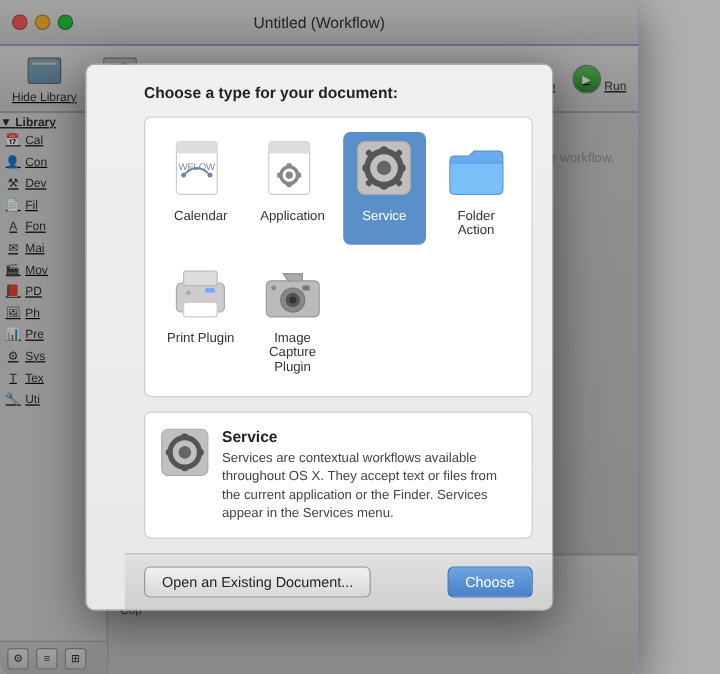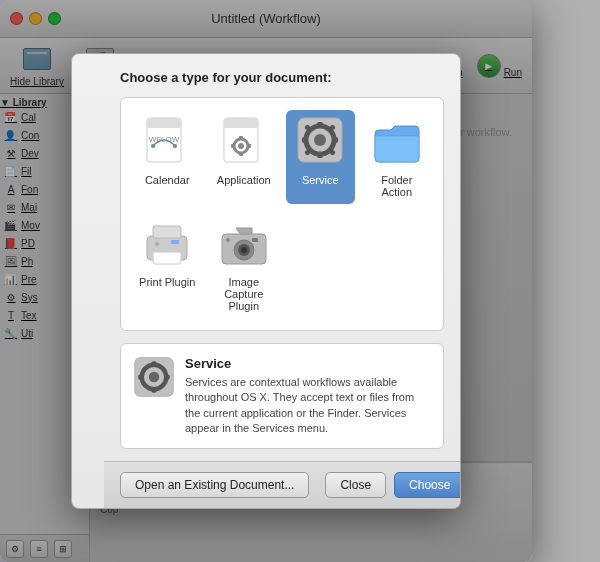--- a/index.html
+++ b/index.html
@@ -610,19 +610,18 @@
           <div class="desc-content">
             <div class="desc-title">Service</div>
             <div class="desc-text">Services are contextual workflows available throughout OS X. They accept text or files from the current application or the Finder. Services appear in the Services menu.</div>
           </div>
         </div>
       </div>
 
       <div class="modal-footer">
         <button class="btn btn-open">Open an Existing Document...</button>
         <div class="spacer"></div>
-        <button class="btn">Close</button>
         <button class="btn btn-primary">Choose</button>
       </div>
     </div>
   </div>
 
 </div>
 
 </body></html>

